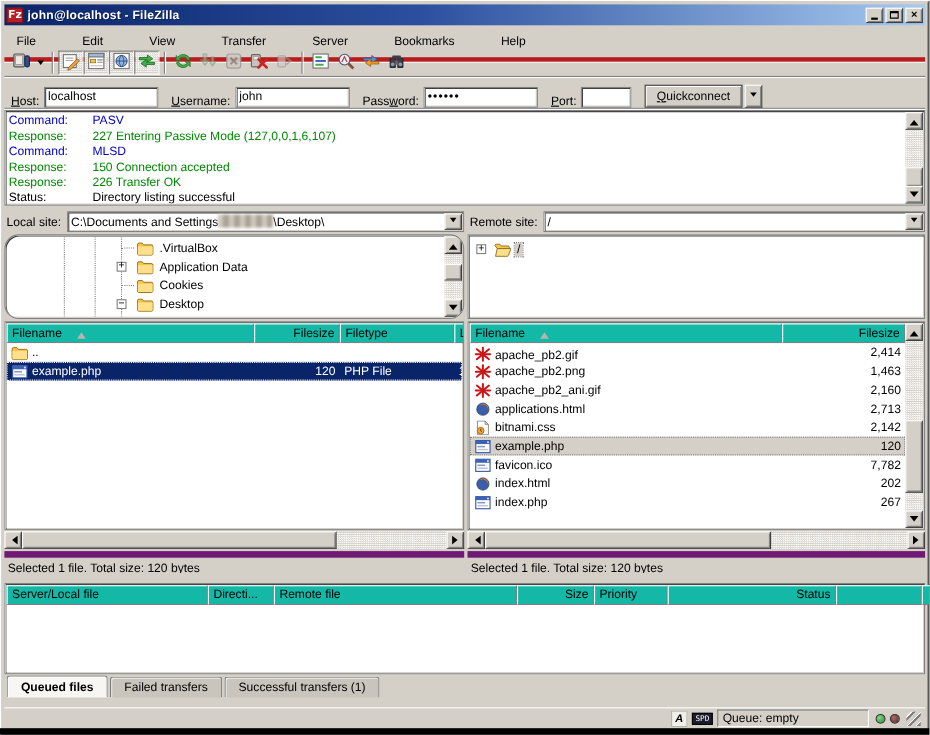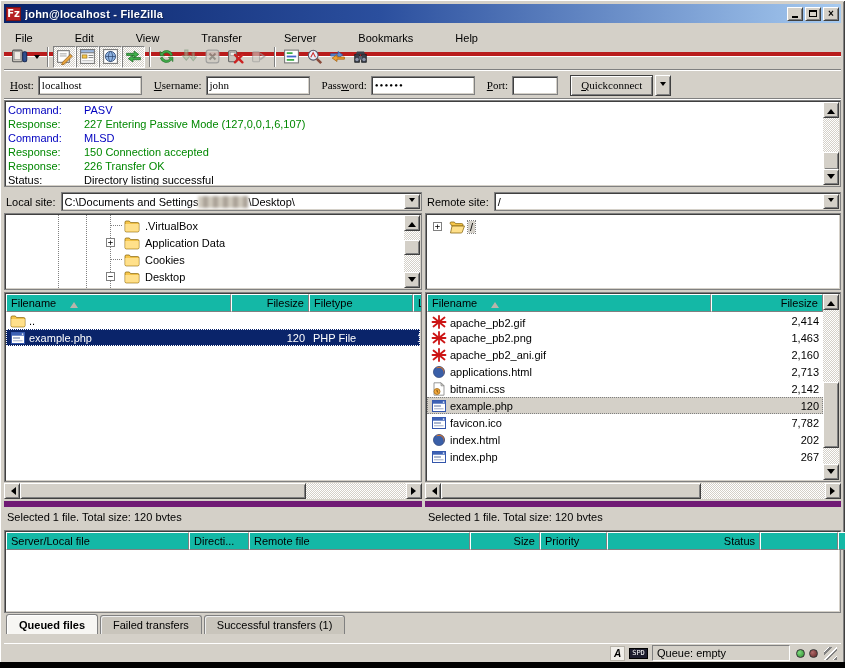--- a/index.html
+++ b/index.html
@@ -48,21 +48,21 @@
   .tb-btn.toggled { border-color:#808080 #fff #fff #808080;
     background-image:conic-gradient(#fff 25%, #D4D0C8 0 50%, #fff 0 75%, #D4D0C8 0);
     background-size:2px 2px; }
   .tb-btn.disabled { opacity:.9; }
   .tb-sep { width:2px; height:20px; border-left:1px solid #808080; border-right:1px solid #fff; margin:0 4px; }
   .tb-drop { width:12px; height:22px; display:flex; align-items:center; justify-content:center; }
   .tri-down-s { width:0; height:0; border:3px solid transparent; border-top:4px solid #000; margin-top:3px; }
 
   
   .qcbar { position:absolute; left:4px; top:72px; width:837px; height:26px;
-    display:flex; align-items:center; padding-left:6px;font-family:Liberation Serif, serif; }
+    display:flex; align-items:flex-end; padding-left:6px; }
   .qc-rule { position:absolute; left:4px; top:98px; width:837px; height:2px;
     border-top:1px solid #808080; border-bottom:1px solid #fff; }
   .qc-label { margin-right:4px; }
   .field { background:#fff; border:1px solid #808080;
     box-shadow: inset 1px 1px 0 #404040, inset -1px -1px 0 #D4D0C8;
     height:19px; line-height:17px; padding:0 3px; margin-right:12px; overflow:hidden; white-space:nowrap; }
   .f-host { width:104px; } .f-user { width:104px; } .f-pass { width:104px; letter-spacing:1px;} .f-port { width:46px; }
   .qc-btn { height:21px; padding:0 10px; background:#D4D0C8;
     border:1px solid; border-color:#404040; 
     box-shadow: inset 1px 1px 0 #fff, inset -1px -1px 0 #808080;
@@ -378,21 +378,21 @@
   <div class="site-row" style="left:4px; top:191px; width:418px;">
     <span class="site-label">Local site:</span>
     <div class="combo">
       <span><span>C:\Documents and Settings</span><span class="blurbox"></span><span>\Desktop\</span></span>
       <div class="combo-btn">
           <div class="tri-down-s" style="margin-top:0"></div>
         </div>
     </div>
   </div>
 
-  <div class="tree sunken" style="left:4px; top:213px; width:418px; height:77px;">
+  <div class="tree sunken" style="left:4px; top:213px; width:418px; height:77px;border-radius:13px;">
     <div class="tree-inner" id="local-tree">
         <div class="vline" style="left: 52px;"></div>
         <div class="vline" style="left: 80px;"></div>
         <div class="vline" style="left: 104px;"></div>
         <div class="tree-row" style="top: 2px;">
           <div class="hconn"></div>
           <span class="icon tree-icon">
             <svg viewBox="0 0 16 14">
               <path d="M1 3.2c0-.7.5-1.2 1.2-1.2h3.1l1.3 1.6h7.2c.7 0 1.2.5 1.2 1.2v6.9c0 .7-.5 1.2-1.2 1.2H2.2c-.7 0-1.2-.5-1.2-1.2z" fill="#F7C64A" stroke="#8a6914" stroke-width="0.8"></path>
               <path d="M1.3 5h13.4v6.7c0 .5-.4.8-.9.8H2.2c-.5 0-.9-.3-.9-.8z" fill="#FFE08A"></path>

